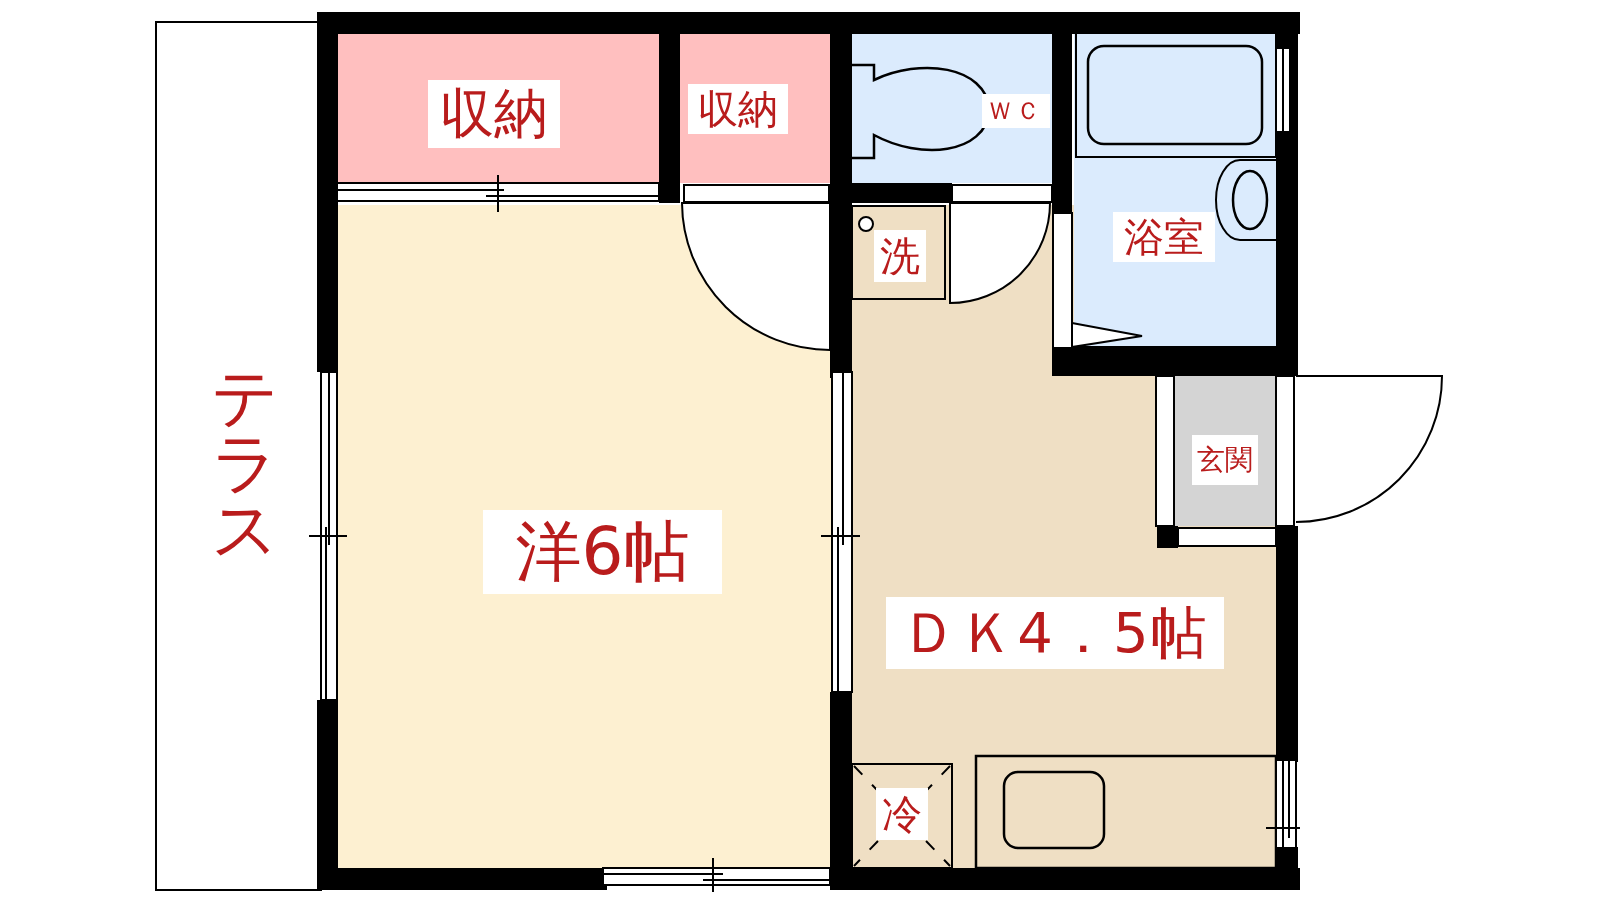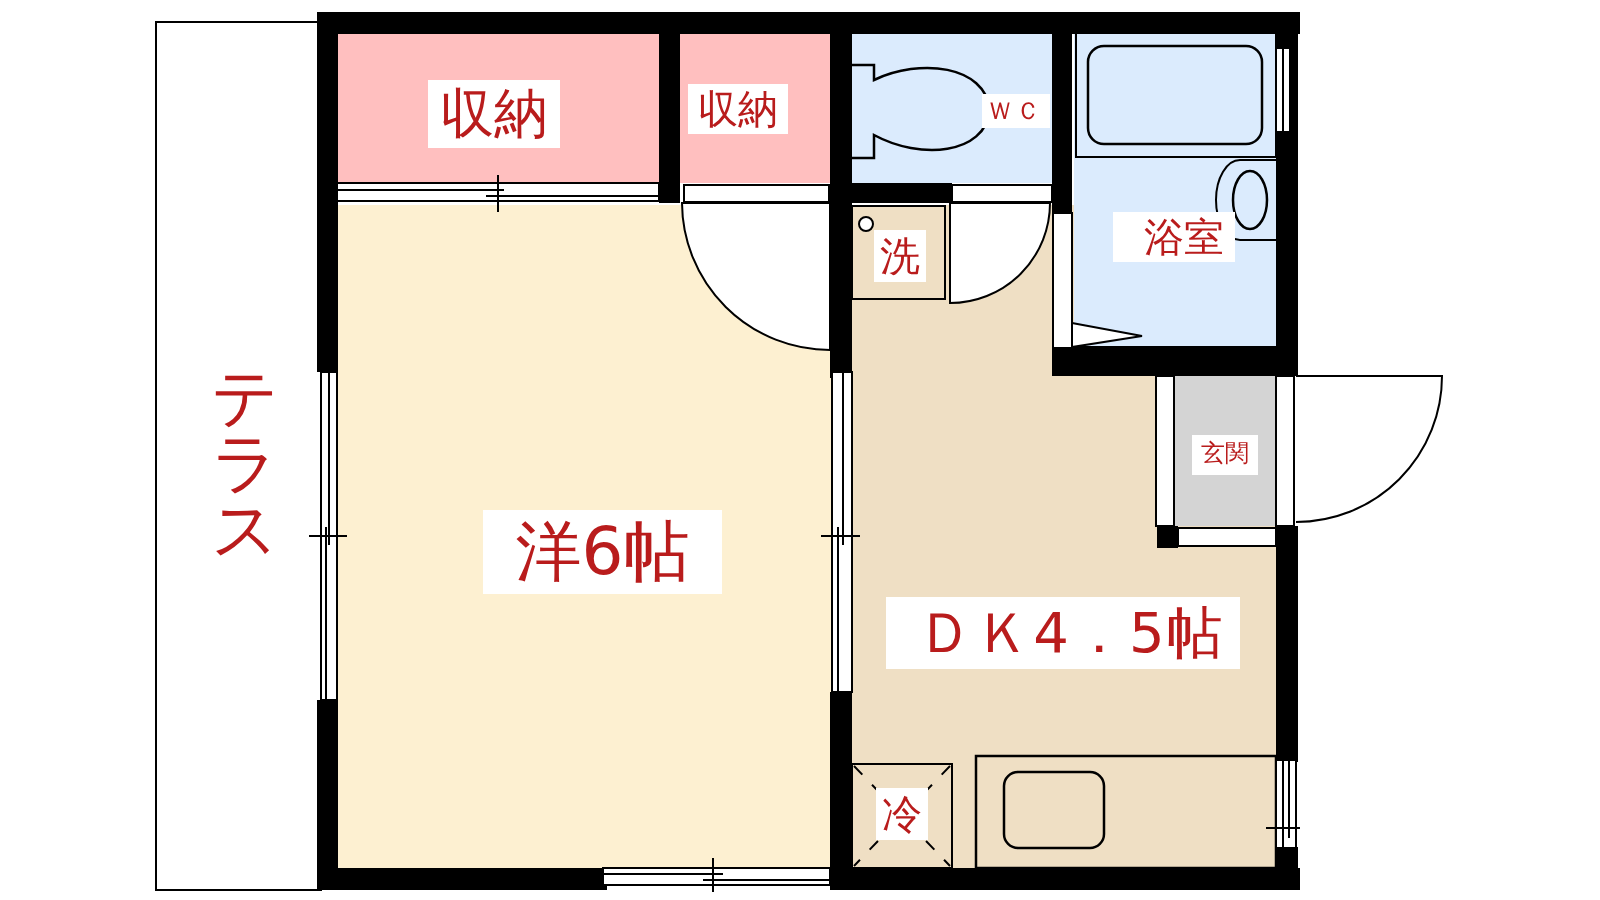--- a/index.html
+++ b/index.html
@@ -2,25 +2,25 @@
 <html><head>
   <meta charset="utf-8">
   <style>
     html, body { margin: 0; padding: 0; background: #ffffff; }
     body { width: 1600px; height: 900px; position: relative; overflow: hidden; font-family: "DejaVu Sans", sans-serif; }
     #plan { position: absolute; left: 0; top: 0; width: 1600px; height: 900px; }
     .lbl { position: absolute; background: #ffffff; color: #b91c1c; line-height: 1; white-space: nowrap; font-family: "DejaVu Sans", sans-serif; }
     .lbl-storage-big { left: 428px; top: 80px; width: 132px; height: 68px; font-size: 54px; display: flex; align-items: center; justify-content: center; }
     .lbl-storage-small { left: 688px; top: 84px; width: 100px; height: 50px; font-size: 40px; display: flex; align-items: center; justify-content: center; }
     .lbl-wc { left: 982px; top: 94px; width: 68px; height: 34px; font-size: 24px; display: flex; align-items: center; justify-content: center; letter-spacing: 4px; }
-    .lbl-bath { left: 1113px; top: 212px; width: 102px; height: 50px; font-size: 40px; display: flex; align-items: center; justify-content: center; padding-left: 20px; }
+    .lbl-bath { left: 1113px; top: 212px; width: 102px; height: 50px; font-size: 40px; display: flex; align-items: center; justify-content: center; }
     .lbl-wash { left: 874px; top: 230px; width: 52px; height: 52px; font-size: 40px; display: flex; align-items: center; justify-content: center; }
-    .lbl-entrance { left: 1192px; top: 435px; width: 66px; height: 40px; font-size: 24px; display: flex; align-items: center; justify-content: center; font-family: Liberation Mono, monospace; }
+    .lbl-entrance { left: 1192px; top: 435px; width: 66px; height: 50px; font-size: 28px; display: flex; align-items: center; justify-content: center; }
     .lbl-western { left: 483px; top: 510px; width: 239px; height: 84px; font-size: 66px; display: flex; align-items: center; justify-content: center; }
-    .lbl-dk { left: 886px; top: 597px; width: 338px; height: 72px; font-size: 56px; display: flex; align-items: center; justify-content: center; letter-spacing: 2px; padding-left: 16px; }
+    .lbl-dk { left: 886px; top: 597px; width: 338px; height: 72px; font-size: 56px; display: flex; align-items: center; justify-content: center; letter-spacing: 2px; }
     .lbl-fridge { left: 876px; top: 788px; width: 52px; height: 52px; font-size: 40px; display: flex; align-items: center; justify-content: center; }
     .lbl-terrace { left: 210px; top: 365px; width: 70px; font-size: 66px; background: transparent; display: flex; flex-direction: column; align-items: center; line-height: 1.0; }
     .lbl-terrace span { display: block; }
   </style>
 </head>
 <body>
 
 <svg id="plan" viewBox="0 0 1600 900" xmlns="http://www.w3.org/2000/svg">
 
   <g>

